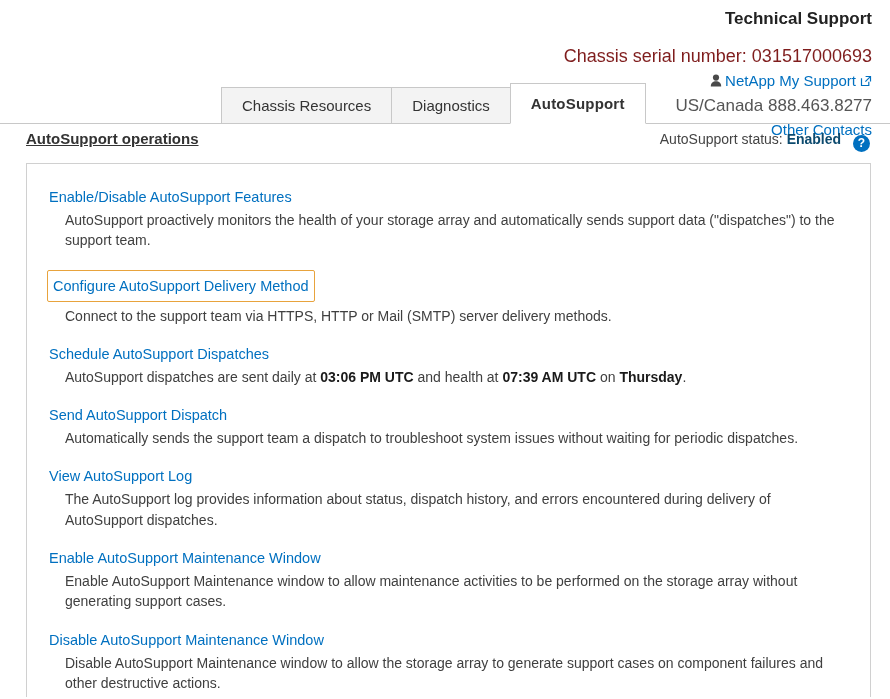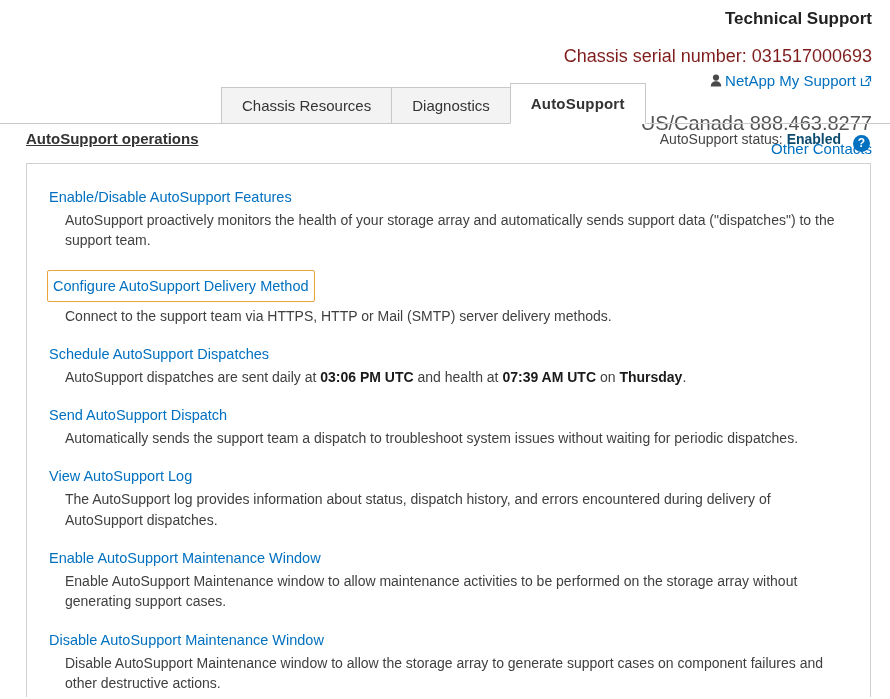--- a/index.html
+++ b/index.html
@@ -55,23 +55,23 @@
     display: inline-block;
     vertical-align: -1px;
     margin-right: 3px;
   }
   .ext-icon {
     display: inline-block;
     vertical-align: -1px;
     margin-left: 4px;
   }
   .header-phone {
-    font-size: 20px;
+    font-size: 17px;
     color: #555555;
-    margin-top: 18px;
+    margin-top: 3px;
   }
   .header-other {
     margin-top: 2px;
     font-size: 15px;
   }
 
   
   .tabstrip {
     position: absolute;
     left: 0;

